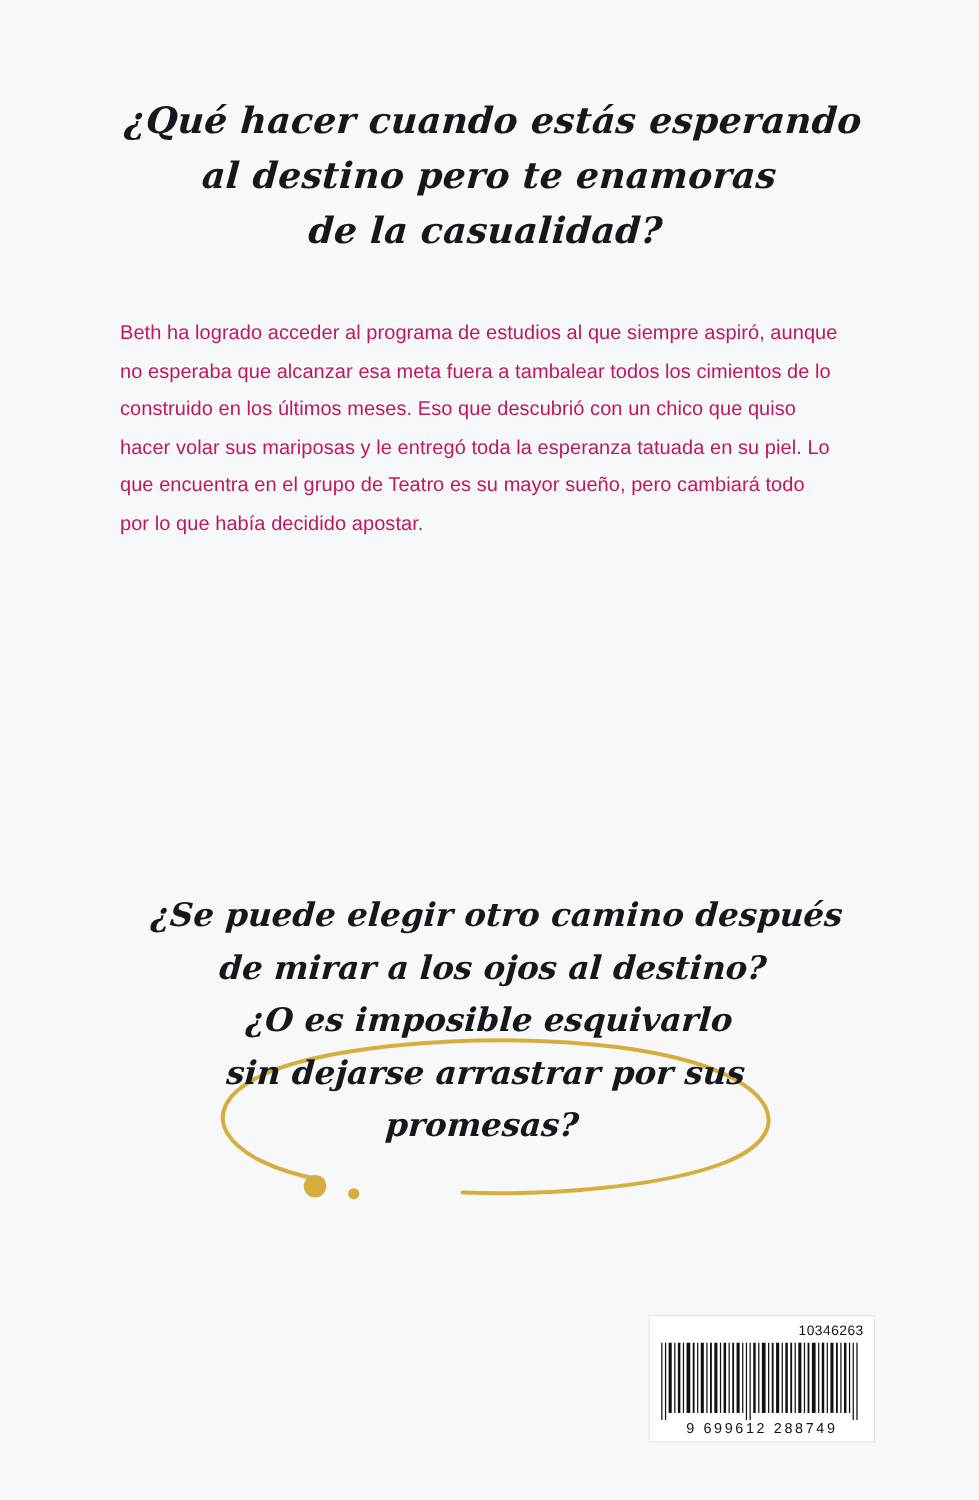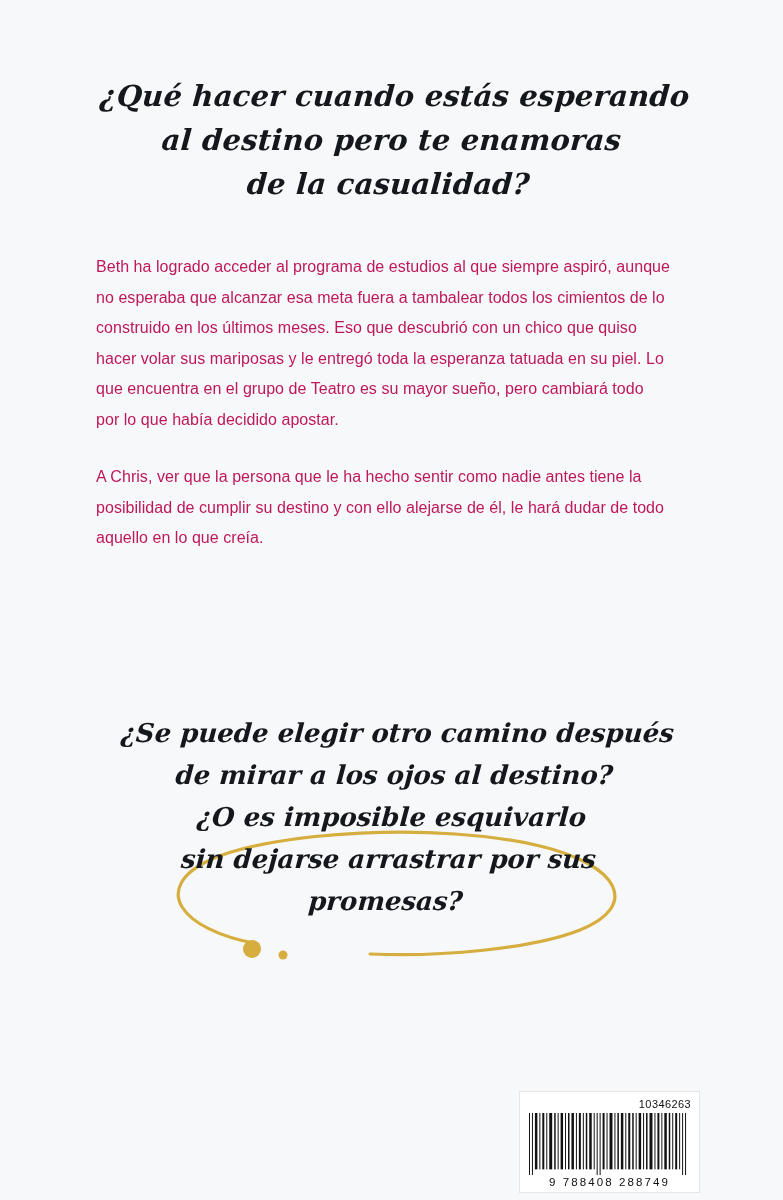--- a/index.html
+++ b/index.html
@@ -97,21 +97,20 @@
   .barcode-box {
     position: absolute;
     left: 519px;
     top: 1052px;
     width: 181px;
     height: 102px;
     background: #ffffff;
     border: 1px solid #e3e5e7;
     box-sizing: border-box;
     padding: 5px 8px 4px 8px;
-    margin-top: 39px;
   }
   .barcode-num-top {
     font-family: "Liberation Sans", sans-serif;
     font-size: 11px;
     text-align: right;
     color: #111;
     letter-spacing: 0.4px;
     height: 14px;
     line-height: 14px;
   }
@@ -136,21 +135,20 @@
 <div class="page">
 
   <div class="headline">
     <span class="hl-line">¿Qué hacer cuando estás esperando</span>
     <span class="hl-line">al destino pero te enamoras</span>
     <span class="hl-line">de la casualidad?</span>
   </div>
 
   <div class="body-copy">
     <p>Beth ha logrado acceder al programa de estudios al que siempre aspiró, aunque no esperaba que alcanzar esa meta fuera a tambalear todos los cimientos de lo construido en los últimos meses. Eso que descubrió con un chico que quiso hacer volar sus mariposas y le entregó toda la esperanza tatuada en su piel. Lo que encuentra en el grupo de Teatro es su mayor sueño, pero cambiará todo por lo que había decidido apostar.</p>
-    <p>A Chris, ver que la persona que le ha hecho sentir como nadie antes tiene la posibilidad de cumplir su destino y con ello alejarse de él, le hará dudar de todo aquello en lo que creía.</p>
   </div>
 
   <svg class="swirl" viewBox="0 0 510 140" aria-hidden="true">
     <path d="M118 118 C 40 104, 10 62, 70 34 C 132 5, 300 -4, 400 20 C 480 39, 500 80, 440 104 C 392 123, 300 131, 230 128" fill="none" stroke="#d6ae3f" stroke-width="3.2" stroke-linecap="round"></path>
     <circle cx="112" cy="123" r="9" fill="#d6ae3f"></circle>
     <circle cx="143" cy="129" r="4.5" fill="#d6ae3f"></circle>
   </svg>
 
   <div class="closing">
     <span class="cl-line">¿Se puede elegir otro camino después</span>
@@ -204,16 +202,16 @@
         <rect x="270" y="0" width="2" height="100"></rect>
         <rect x="276" y="0" width="5" height="100"></rect>
         <rect x="285" y="0" width="3" height="100"></rect>
         <rect x="292" y="0" width="2" height="100"></rect>
         <rect x="298" y="0" width="4" height="100"></rect>
         <rect x="306" y="0" width="2" height="100"></rect>
         <rect x="312" y="0" width="2" height="110"></rect>
         <rect x="318" y="0" width="2" height="110"></rect>
       </g>
     </svg>
-    <div class="barcode-num-bottom">9 788408 288749</div>
+    <div class="barcode-num-bottom">9 699612 288749</div>
   </div>
 
 </div>
 
 </body></html>

